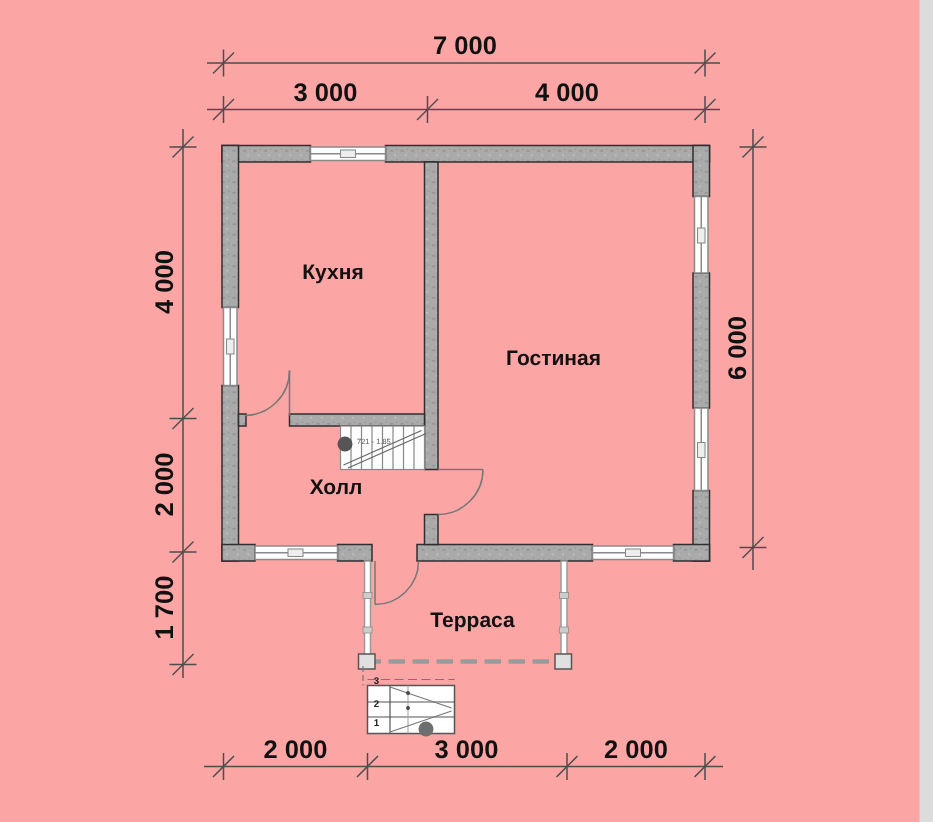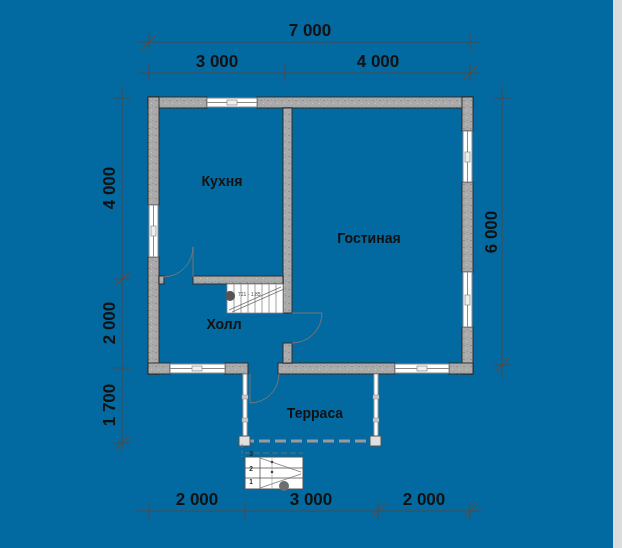--- a/index.html
+++ b/index.html
@@ -1,19 +1,19 @@
 <!DOCTYPE html>
 <html><head>
 <meta charset="utf-8">
 <style>
   html,body{margin:0;padding:0;background:#ffffff;}
   #canvas{
     position:relative;
     width:622px;height:548px;
-    background:#0369a1;
+    background:#fca5a5;
     font-family:"Liberation Sans", sans-serif;
     overflow:hidden;
   }
   svg text{font-family:"Liberation Sans", sans-serif;}
   .dimtxt{font-size:17px;font-weight:bold;fill:#111111;}
   .roomtxt{font-size:14px;font-weight:bold;fill:#111111;}
   .tinytxt{font-size:5px;fill:#555555;}
   .stepnum{font-size:6.5px;font-weight:bold;fill:#222222;}
 </style>
 </head>

